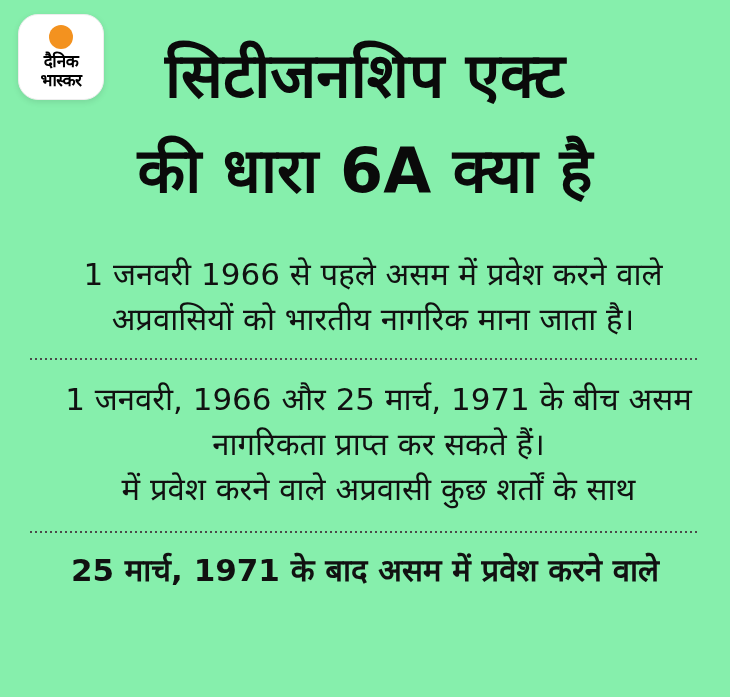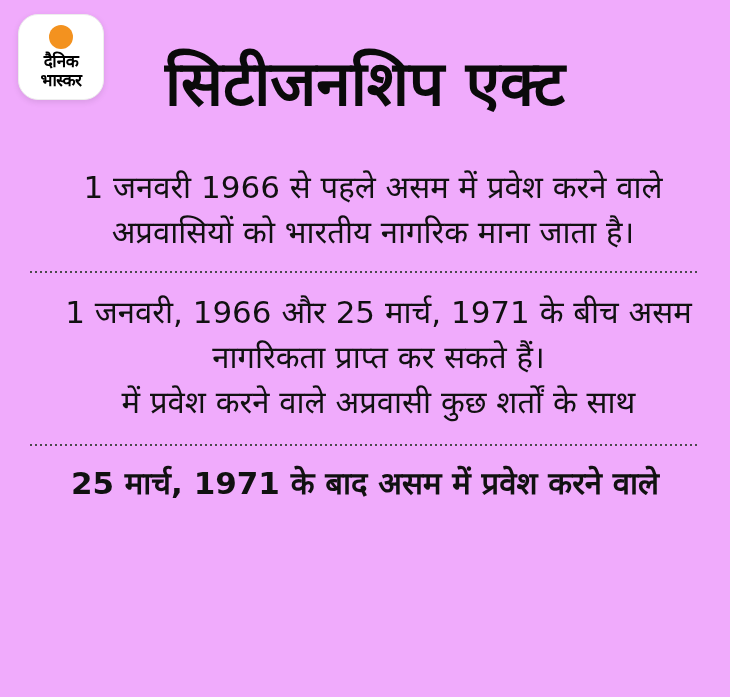--- a/index.html
+++ b/index.html
@@ -1,20 +1,20 @@
 <!DOCTYPE html>
 <html lang="hi"><head>
 <meta charset="utf-8">
 <style>
   html, body { margin: 0; padding: 0; }
   .canvas {
     position: relative;
     width: 730px;
     height: 697px;
-    background: #f0abfc;
+    background: #86efac;
     color: #0a0a0a;
     font-family: "DejaVu Sans", "Liberation Sans", sans-serif;
     overflow: hidden;
   }
   
   .logo-card {
     position: absolute;
     left: 18px;
     top: 14px;
     width: 84px;
@@ -38,21 +38,21 @@
   .logo-text {
     font-weight: 800;
     font-size: 17px;
     line-height: 19px;
     letter-spacing: -0.5px;
     text-align: center;
     color: #000000;
   }
   
   .title {
-    margin: 12px;
+    margin: 4px;
     padding-top: 24px;
     text-align: center;
     font-size: 62px;
     line-height: 95px;
     font-weight: 800;
     color: #0a0a0a;
   }
   .title .t-line { display: block; white-space: nowrap; }
   
   .para {
@@ -83,20 +83,21 @@
   <div class="logo-card">
     <span class="logo-dot"></span>
     <div class="logo-text">
       <div>दैनिक</div>
       <div>भास्कर</div>
     </div>
   </div>
 
   <h1 class="title">
     <span class="t-line">सिटीजनशिप एक्ट</span>
+    <span class="t-line">की धारा 6A क्या है</span>
   </h1>
 
   <section class="para para-1">
     <div class="p-line">1 जनवरी 1966 से पहले असम में प्रवेश करने वाले</div>
     <div class="p-line">अप्रवासियों को भारतीय नागरिक माना जाता है।</div>
   </section>
 
   <div class="divider divider-1"></div>
 
   <section class="para para-2">

